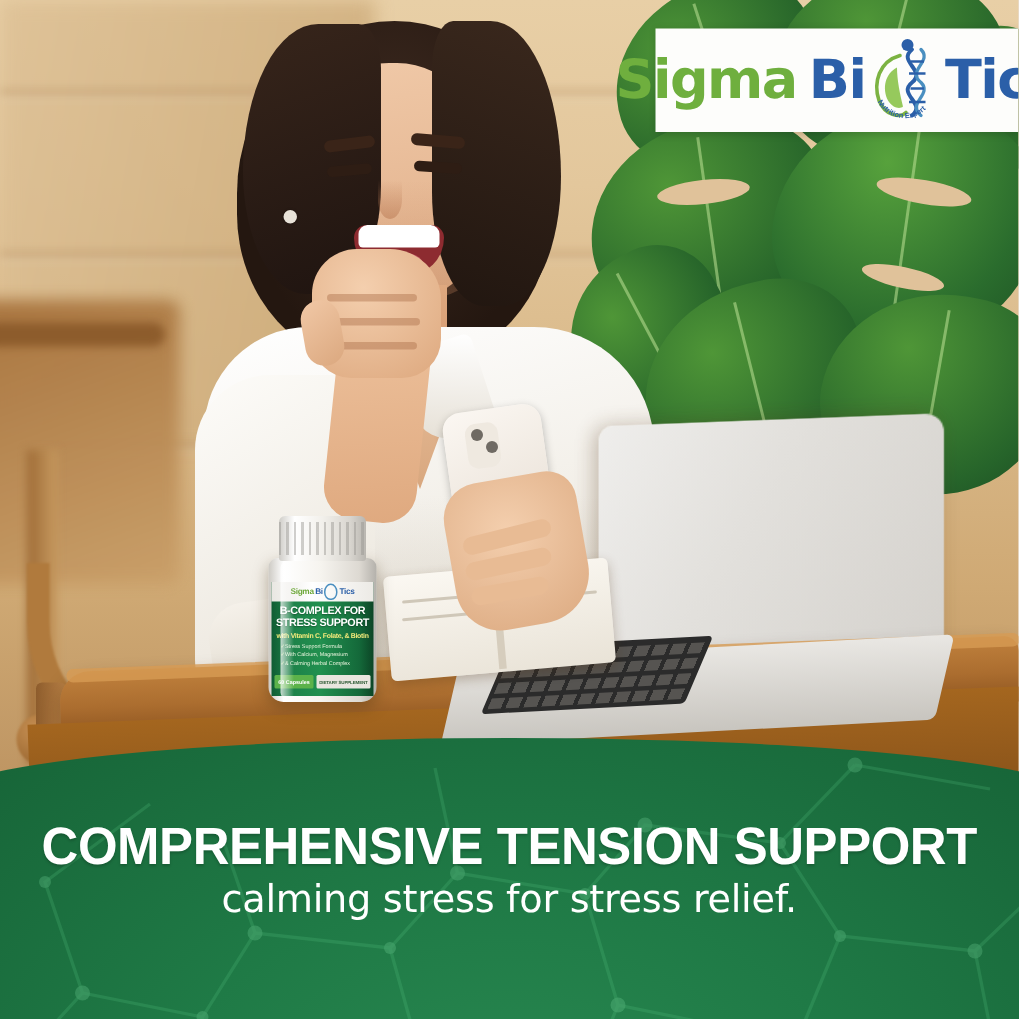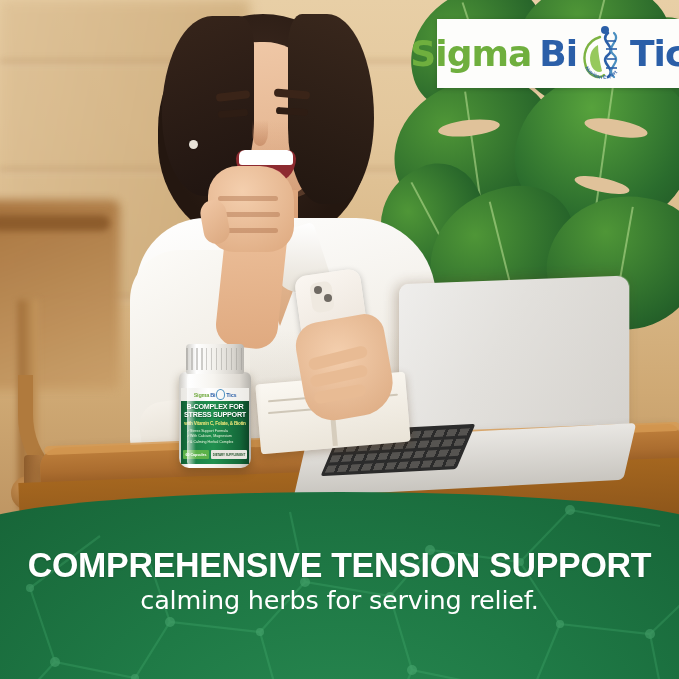--- a/index.html
+++ b/index.html
@@ -597,21 +597,21 @@
             <circle cx="740" cy="94" r="4"></circle>
           <circle cx="320" cy="212" r="4"></circle>
             <circle cx="705" cy="218" r="5"></circle>
         </g>
       </svg>
     </div>
   </div>
 
   <div class="banner-text">
     <div class="headline">COMPREHENSIVE TENSION SUPPORT</div>
-    <div class="subline" style="margin-top:0">calming herbs for serving relief.</div>
+    <div class="subline" style="margin-top:0">calming stress for stress relief.</div>
   </div>
 
   <div class="logobox">
     <div class="logo-row">
       <span class="logo-sigma">Sigma</span>
       <span class="logo-bi">Bi</span>
       <span class="logo-mark">
         <svg width="48" height="58" viewBox="0 0 48 58">
 
           <path d="M22 12 C8 16 4 30 8 42 C12 52 22 54 26 50" fill="none" stroke="#7CB342" stroke-width="2.4" stroke-linecap="round"></path>

